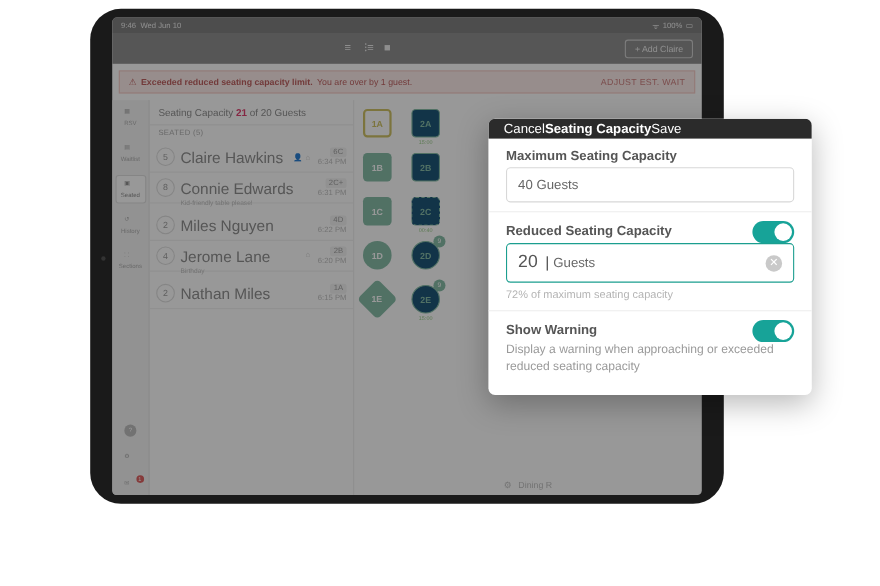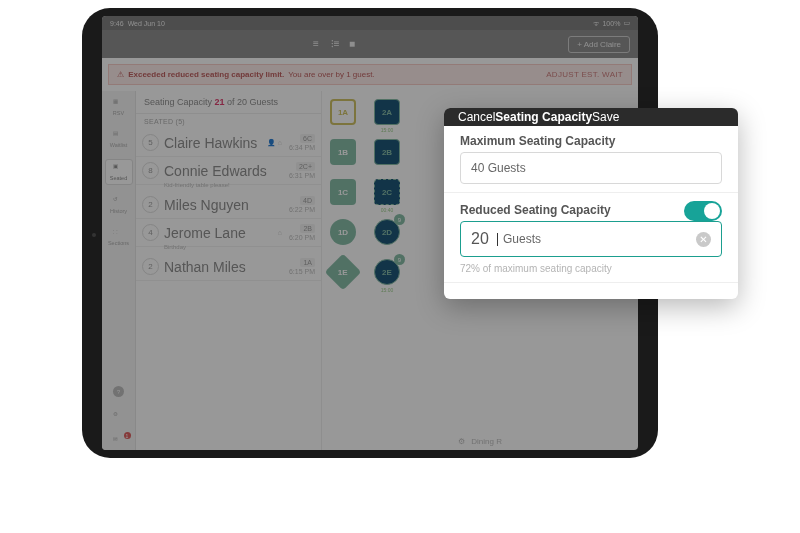--- a/index.html
+++ b/index.html
@@ -265,14 +265,19 @@
     </div>
     <div class="field focus">
       <input value="20" style="">
       <span class="caret"></span>
       <span>Guests</span>
       <span class="clearx">✕</span>
     </div>
     <div class="helper">72% of maximum seating capacity</div>
   </div>
   <div class="msec" style="border-bottom:none">
+    <div class="row">
+      <h4>Show Warning</h4>
+      <div class="toggle"></div>
+    </div>
+    <p>Display a warning when approaching or exceeded reduced seating capacity</p>
   </div>
 </div>
 
 </body></html>

